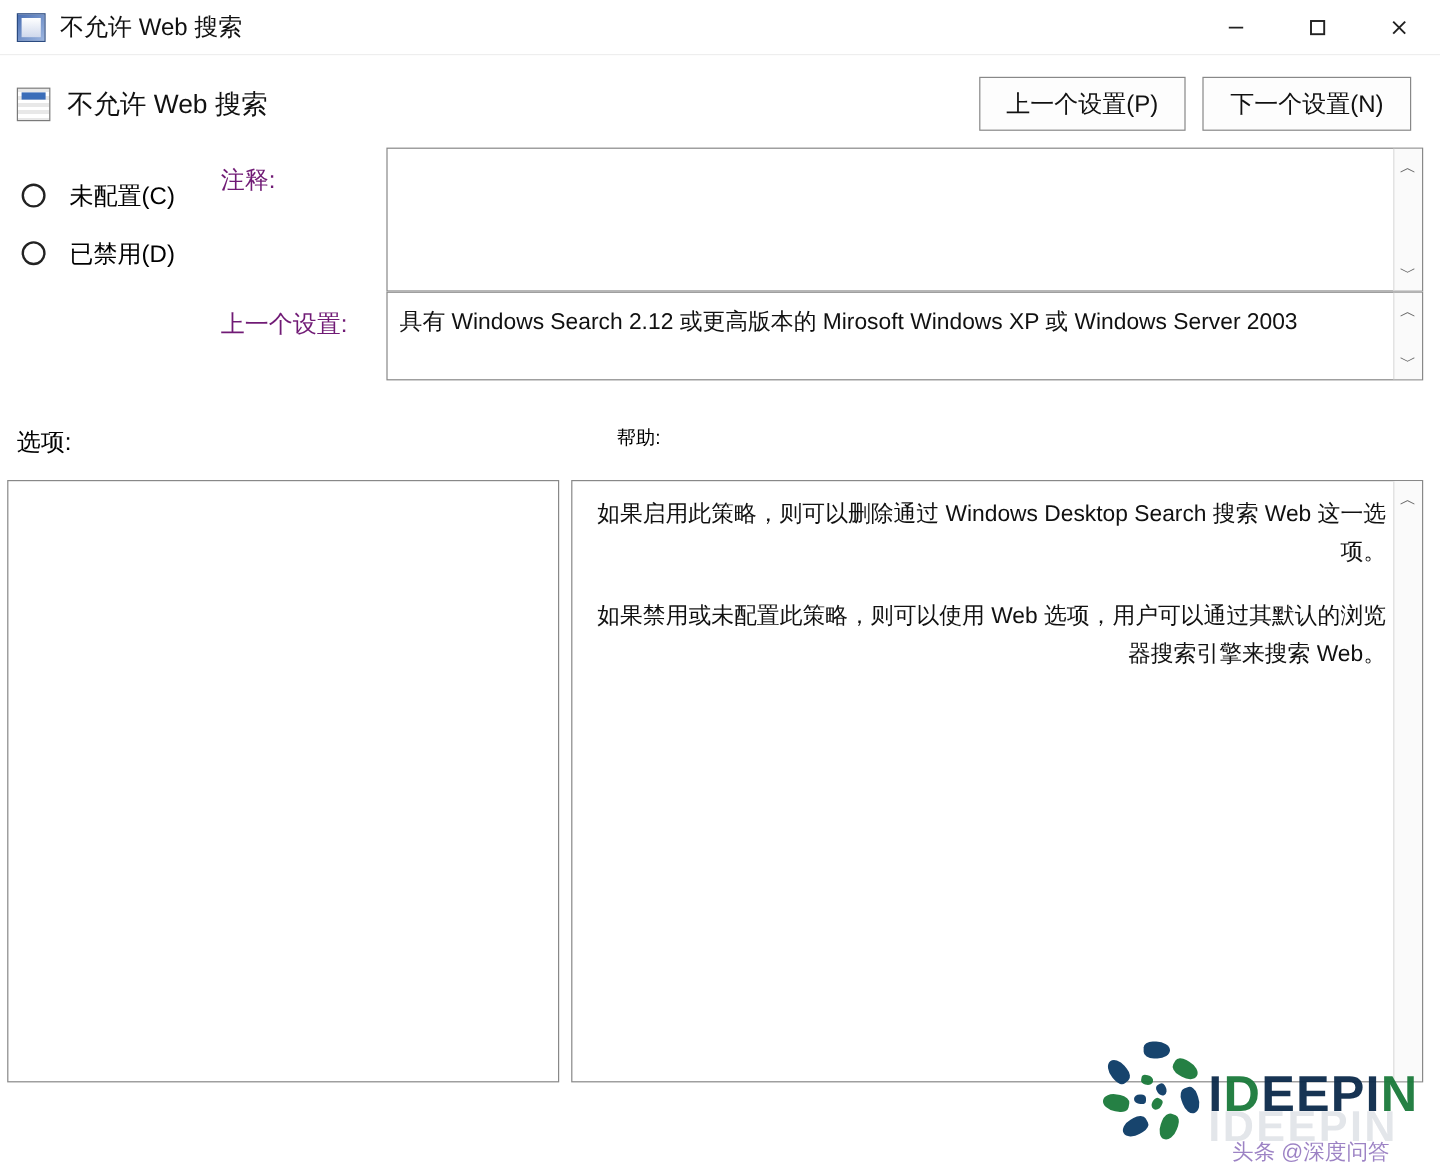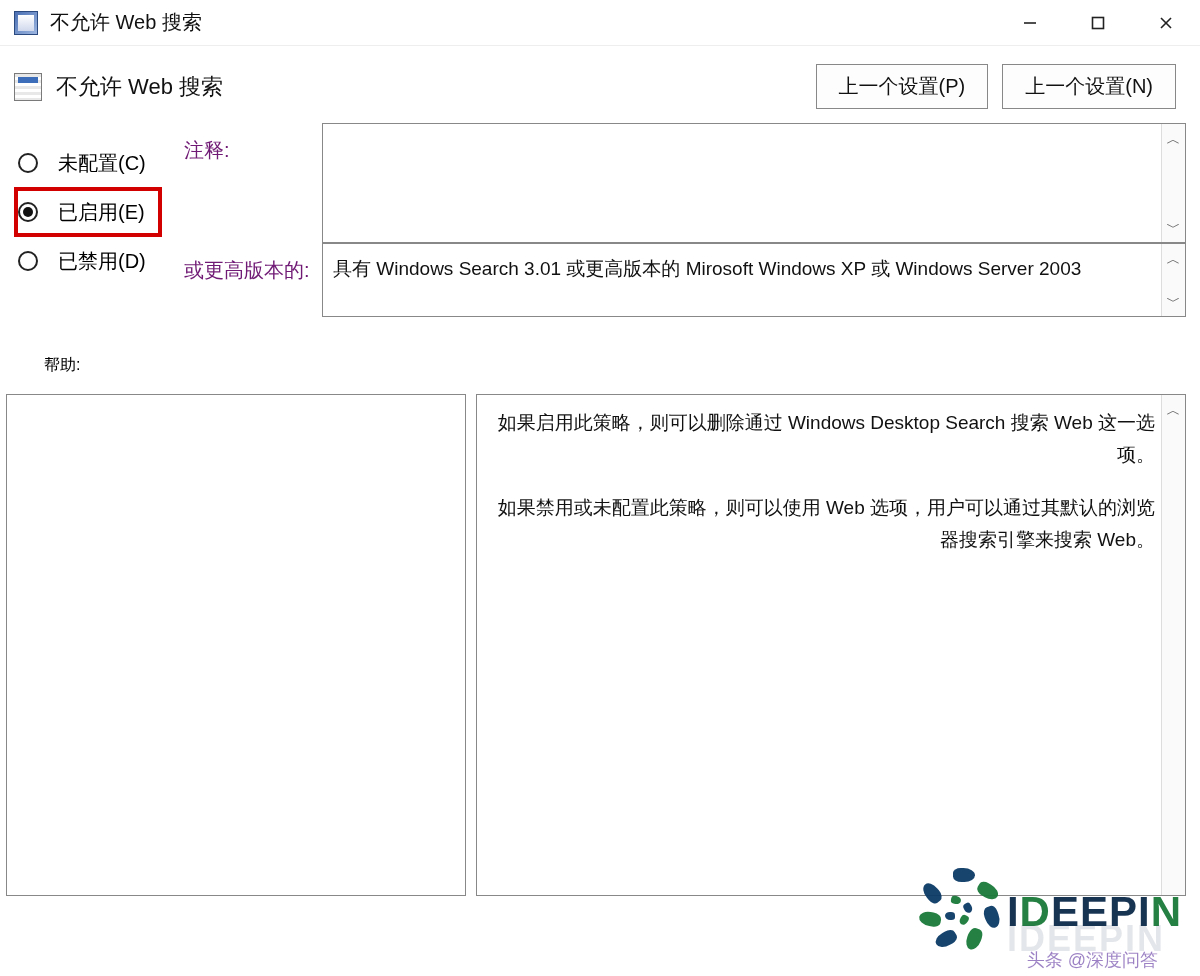--- a/index.html
+++ b/index.html
@@ -210,63 +210,60 @@
         </svg>
     </div>
   </div>
 </div>
 
 <div class="header2">
   <div class="docicon"></div>
   <div class="htitle">不允许 Web 搜索</div>
   <div class="navbtns">
     <button class="btn">上一个设置(P)</button>
-    <button class="btn">上一个设置(N)</button>
+    <button class="btn">下一个设置(N)</button>
   </div>
 </div>
 
 <div class="form">
 
   <div class="radios">
     <div class="radio-row">
       <span class="radio-circle"></span>
       <span>未配置(C)</span>
-    </div>
-    <div class="radio-row highlight">
-      <span class="radio-circle sel"></span>
-      <span>已启用(E)</span>
     </div>
     <div class="radio-row">
       <span class="radio-circle"></span>
       <span>已禁用(D)</span>
     </div>
   </div>
 
   <div class="lbl">注释:</div>
   <div class="textbox" id="comment-box">
     <span></span>
     <div class="scroll">
       <span>︿</span>
       <span>﹀</span>
     </div>
   </div>
 
   <div class="row-gap"></div>
 
-  <div class="lbl" style="grid-row:3">或更高版本的:</div>
+  <div class="lbl" style="grid-row:3">上一个设置:</div>
   <div class="textbox" id="platform-box" style="grid-row:3">
-    <span>具有 Windows Search 3.01 或更高版本的 Mirosoft Windows XP 或 Windows Server 2003</span>
+    <span>具有 Windows Search 2.12 或更高版本的 Mirosoft Windows XP 或 Windows Server 2003</span>
     <div class="scroll">
       <span>︿</span>
       <span>﹀</span>
     </div>
   </div>
 </div>
 
 <div class="lower-labels">
+  <div class="l1">选项:</div>
   <div class="l2">帮助:</div>
 </div>
 
 <div class="lower-panes">
   <div class="pane left"></div>
   <div class="pane right">
     <div class="para">如果启用此策略，则可以删除通过 Windows Desktop Search 搜索 Web 这一选项。</div>
     <div class="para">如果禁用或未配置此策略，则可以使用 Web 选项，用户可以通过其默认的浏览器搜索引擎来搜索 Web。</div>
     <div class="scroll">
       <span>︿</span>

